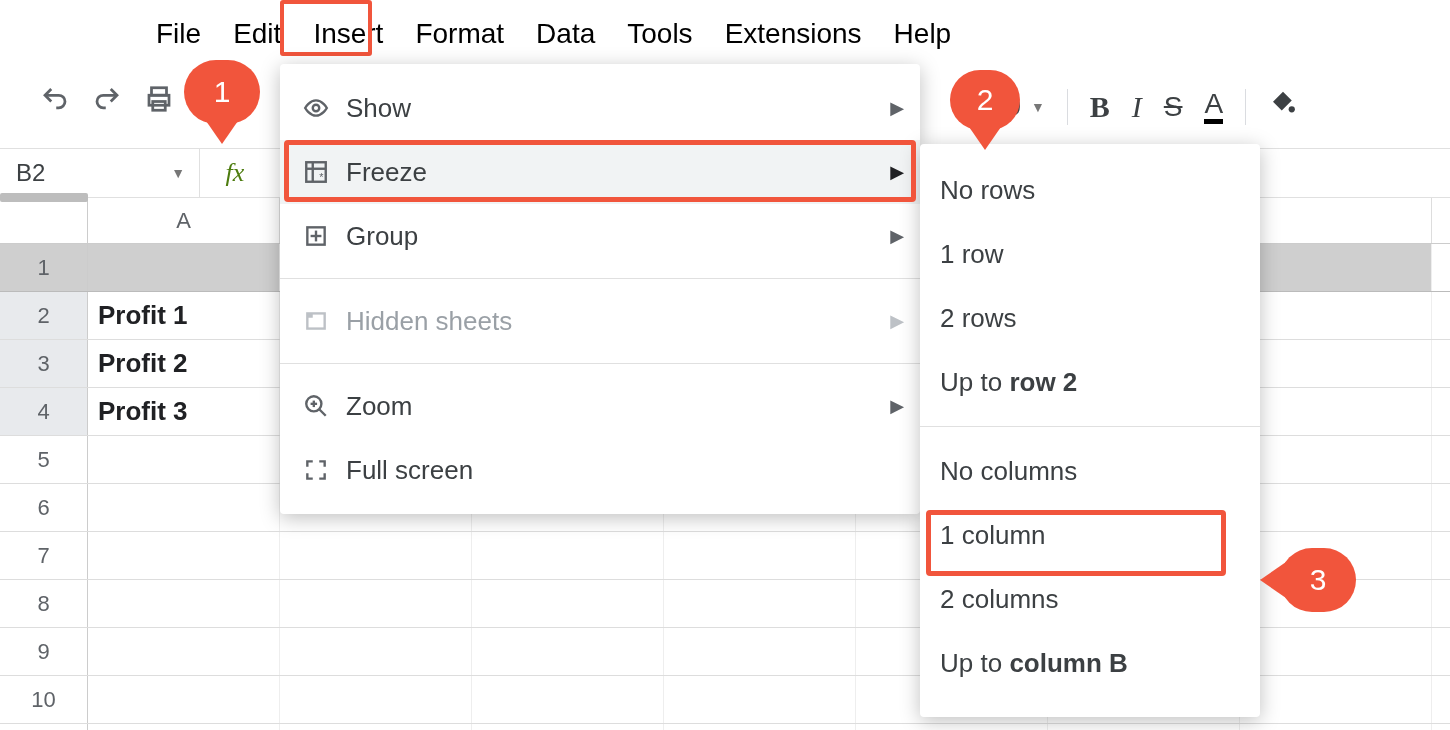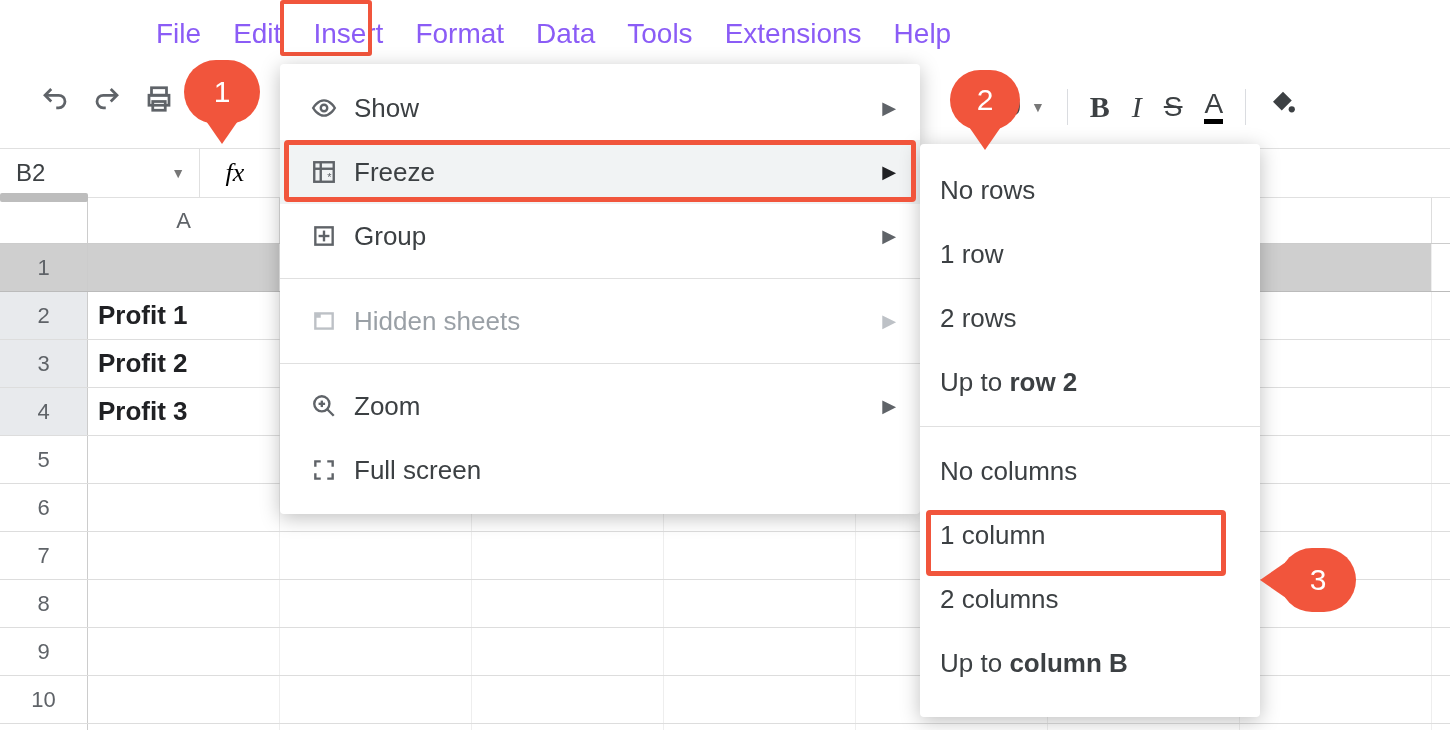--- a/index.html
+++ b/index.html
@@ -16,21 +16,21 @@
 
   
   .menubar {
     position: absolute;
     top: 10px;
     left: 140px;
     display: flex;
     gap: 0;
     align-items: center;
     font-size: 28px;
-    color: #8b5cf6;
+    color: #000000;
   }
   .menubar .menu-item {
     padding: 8px 16px;
     border-radius: 6px;
     cursor: pointer;
   }
   .menubar .menu-item.active {
     background: #e6f4ea;
   }
   .view-highlight {
@@ -108,21 +108,21 @@
     right: 14px;
     color: #777;
     font-size: 14px;
   }
   .fx-label {
     width: 70px;
     text-align: center;
     font-style: italic;
     font-family: "Times New Roman", serif;
     font-size: 26px;
-    color: #000000;
+    color: #4d7c0f;
   }
 
   
   .sheet {
     position: absolute;
     top: 198px;
     left: 0;
     right: 0;
     bottom: 0;
   }
@@ -196,21 +196,21 @@
     border-radius: 4px;
     padding: 12px 0;
     z-index: 30;
     font-size: 26px;
     color: #3c4043;
   }
   .dd-item {
     display: flex;
     align-items: center;
     height: 64px;
-    padding: 0 24px;
+    padding: 0 16px;
     cursor: pointer;
     position: relative;
   }
   .dd-item.disabled { color:#9aa0a6; cursor:default; }
   .dd-item.highlight { background:#f1f3f4; }
   .dd-item .dd-icon {
     width: 40px;
     display: flex;
     justify-content: center;
     margin-right: 10px;

